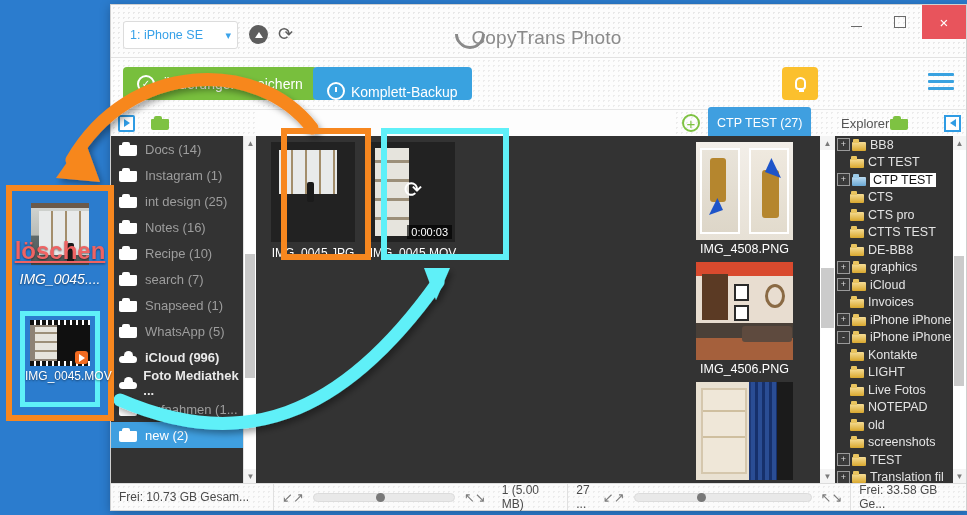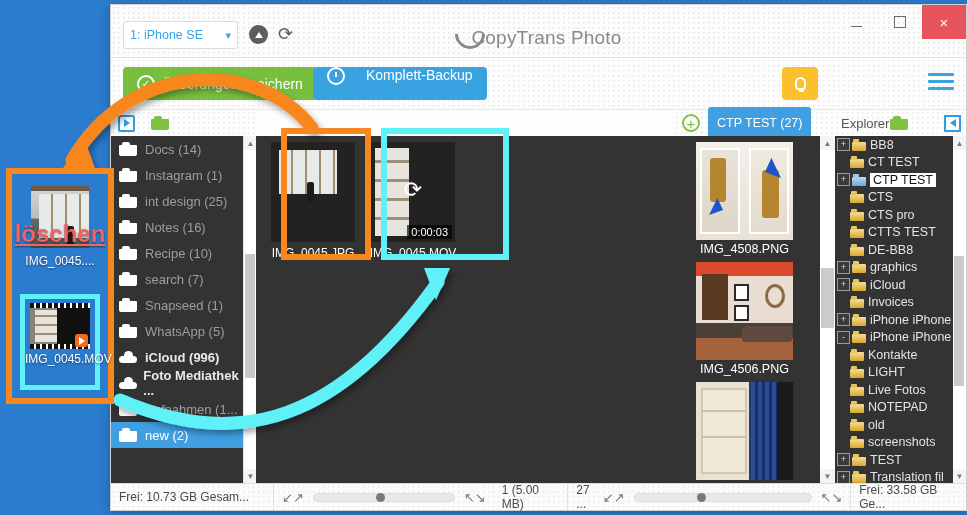--- a/index.html
+++ b/index.html
@@ -65,21 +65,21 @@
   }
   .btn-save{
     position:absolute;left:12px;top:9px;height:33px;padding:0 14px;
     background:#78bf3d;color:#fff;border-radius:4px;border:none;
     display:flex;align-items:center;gap:7px;font-size:14px;
     font-family:"Liberation Sans", sans-serif;
   }
   .btn-backup{
     position:absolute;left:202px;top:9px;height:33px;padding:0 14px;
     background:#39a2e0;color:#fff;border-radius:4px;border:none;
-    display:flex;align-items:flex-start;gap:21px;font-size:14px;
+    display:flex;align-items:flex-end;gap:6px;font-size:14px;
     font-family:"Liberation Sans", sans-serif;
   }
   .ic-check{width:18px;height:18px;border-radius:50%;border:2px solid #fff;
     display:inline-flex;align-items:center;justify-content:center;font-size:10px;box-sizing:border-box;}
   .ic-clock{width:18px;height:18px;border-radius:50%;border:2px solid #fff;box-sizing:border-box;
     position:relative;}
   .ic-clock:after{content:"";position:absolute;left:6px;top:3px;width:1.5px;height:5px;background:#fff;}
   .btn-bulb{
     position:absolute;right:148px;top:9px;width:36px;height:33px;background:#fbc02d;
     border-radius:4px;border:none;display:flex;align-items:center;justify-content:center;
@@ -215,30 +215,30 @@
     font-size:12px;color:#4a4a4a;margin-top:16px;
   }
   .sb-cell{padding:0 8px;height:100%;display:flex;align-items:center;}
   .sb-div{width:1px;height:100%;background:#e0e0e0;}
   .slider{width:142px;height:9px;background:#e9e9e9;border-radius:5px;border:1px solid #dcdcdc;
     position:relative;margin:0 9px;box-sizing:border-box;}
   .slider .knob{position:absolute;top:-1px;width:9px;height:9px;border-radius:50%;background:#787878;}
   .zi{color:#7c7c7c;font-size:13px;}
   
   .ov-left{
-    position:absolute;left:6px;top:168px;width:108px;height:236px;
+    position:absolute;left:6px;top:185px;width:108px;height:236px;
     border:6px solid #f7871f;box-sizing:border-box;background:#2b7cce;
   }
   .ov-left .item{position:relative;text-align:center;}
   .ov-left .it-img{width:58px;height:62px;margin:12px auto 0;position:relative;overflow:hidden;}
   .ov-left .loeschen{
     position:absolute;left:0;right:0;top:34px;text-align:center;color:#ef6363;
     font-size:24px;font-weight:bold;text-decoration:underline;text-shadow:0 1px 2px rgba(0,0,0,.5);
   }
-  .ov-left .it-lbl{color:#fff;font-size:12px;margin-top:6px;text-shadow:0 1px 2px rgba(0,0,0,.5);}
+  .ov-left .it-lbl{color:#fff;font-size:14px;margin-top:6px;text-shadow:0 1px 2px rgba(0,0,0,.5);font-style:italic;}
   .ov-mov{
     position:absolute;left:8px;bottom:8px;width:80px;height:96px;border:5px solid #5ff0f8;
     box-sizing:border-box;
   }
   .ov-mov .mv-img{width:60px;height:46px;margin:4px auto 0;position:relative;overflow:hidden;}
   .ov-mov .mv-lbl{color:#fff;font-size:12px;line-height:14px;margin-top:3px;text-shadow:0 1px 2px rgba(0,0,0,.5);}
   .play-badge{position:absolute;right:2px;bottom:2px;width:13px;height:13px;border-radius:3px;
     background:#f26b21;display:flex;align-items:center;justify-content:center;}
   .play-badge i{width:0;height:0;border-left:6px solid #fff;border-top:4px solid transparent;border-bottom:4px solid transparent;}
   .ov-jpg{

